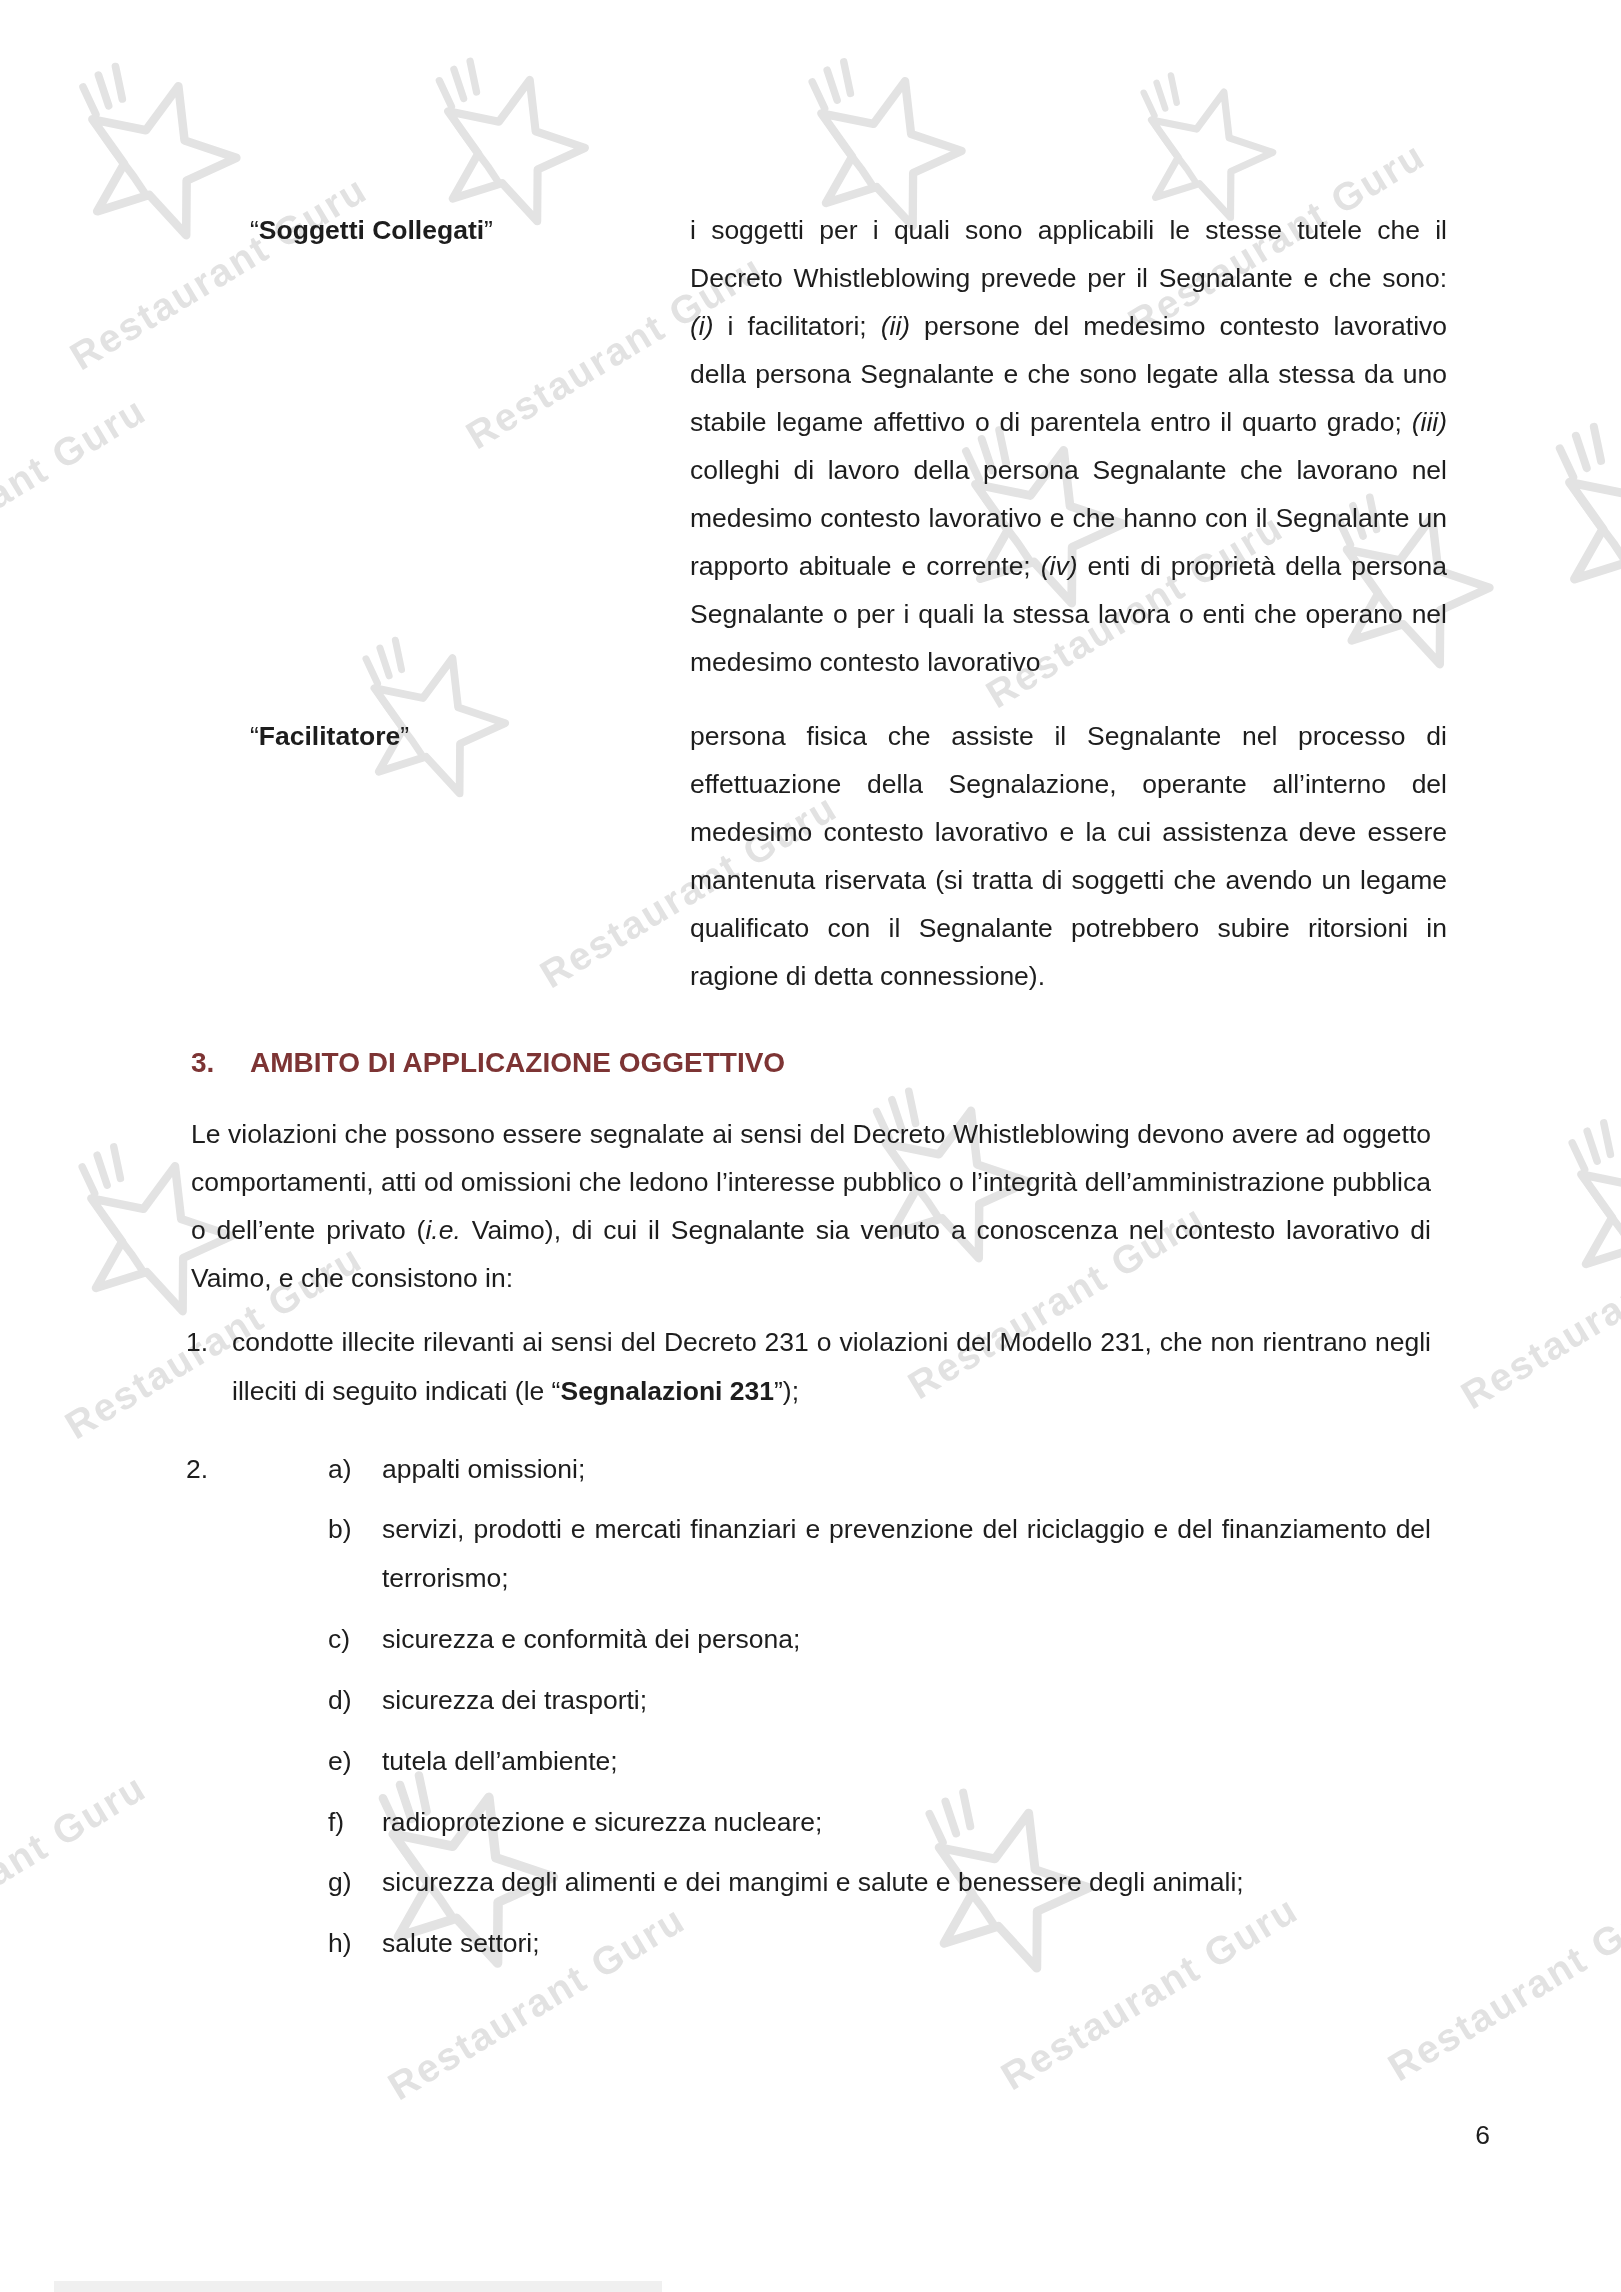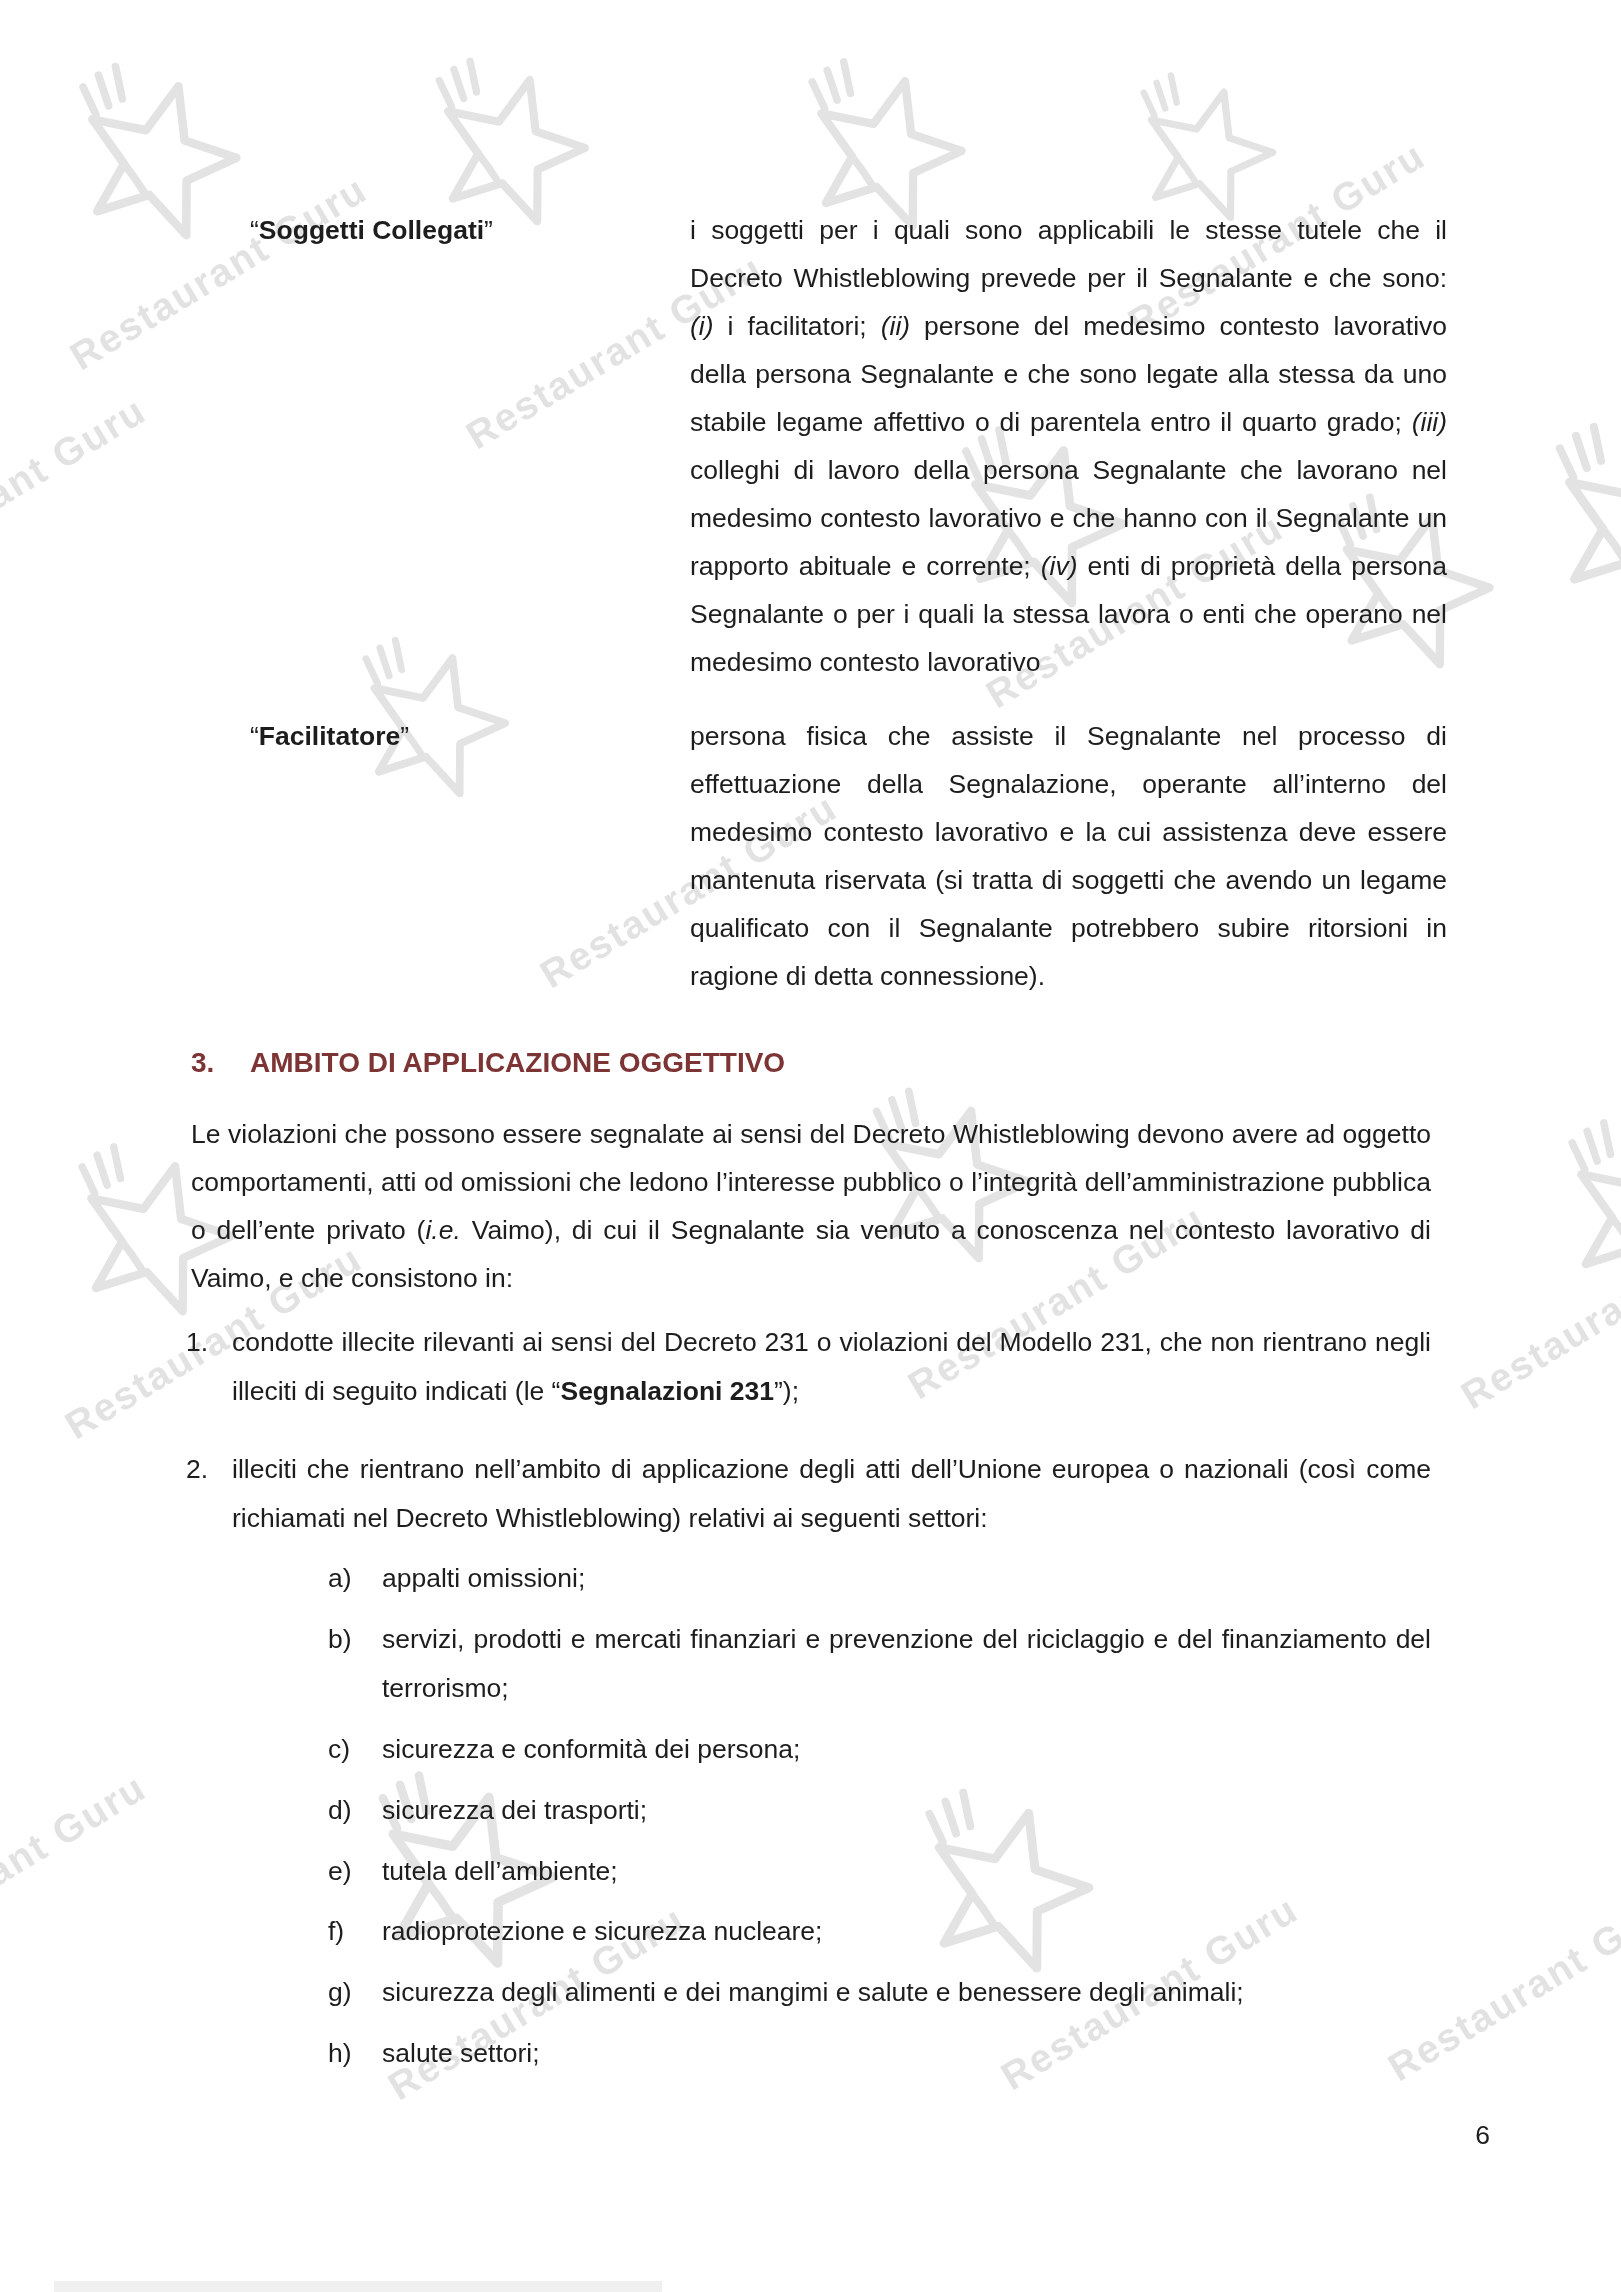--- a/index.html
+++ b/index.html
@@ -131,21 +131,20 @@
     </div>
 
     <div class="intro"><span>Le violazioni che possono essere segnalate ai sensi del Decreto Whistleblowing devono avere ad oggetto comportamenti, atti od omissioni che ledono l’interesse pubblico o l’integrità dell’amministrazione pubblica o dell’ente privato (</span><span style="font-style: italic;">i.e.</span><span> Vaimo), di cui il Segnalante sia venuto a conoscenza nel contesto lavorativo di Vaimo, e che consistono in:</span></div>
 
     <div class="num-item first">
       <span class="marker">1.</span>
       <span><span>condotte illecite rilevanti ai sensi del Decreto 231 o violazioni del Modello 231, che non rientrano negli illeciti di seguito indicati (le “</span><span style="font-weight: 700;">Segnalazioni 231</span><span>”);</span></span>
     </div>
     <div class="num-item later">
       <span class="marker">2.</span>
-      <span><span>illeciti che rientrano nell’ambito di applicazione degli atti dell’Unione europea o nazionali (così come richiamati nel Decreto Whistleblowing) relativi ai seguenti settori:</span></span>
     </div>
 
     <div class="let-item">
       <span class="marker">a)</span>
       <span><span>appalti omissioni;</span></span>
     </div>
     <div class="let-item">
       <span class="marker">b)</span>
       <span><span>servizi, prodotti e mercati finanziari e prevenzione del riciclaggio e del finanziamento del terrorismo;</span></span>
     </div>

